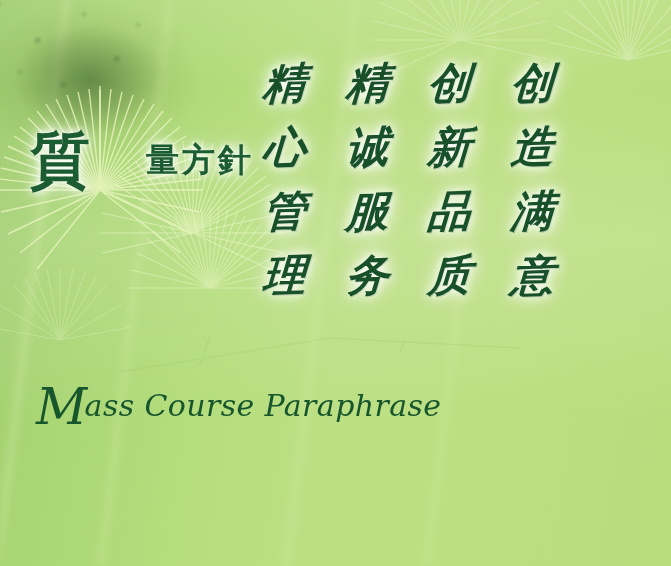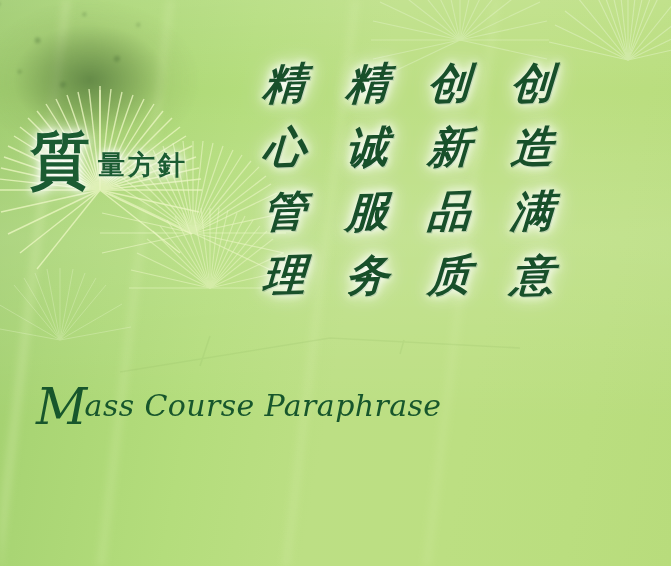--- a/index.html
+++ b/index.html
@@ -86,27 +86,28 @@
     font-family:"DejaVu Serif","Liberation Serif",serif;
     font-size:60px;line-height:.95;
     color:#1b5c32;font-weight:700;
     text-shadow:
       0 0 7px rgba(255,255,255,.95),
       0 0 14px rgba(255,255,255,.85),
       0 0 22px rgba(255,255,255,.6);
   }
   .title-rest{
     font-family:"DejaVu Serif","Liberation Serif",serif;
-    font-size:27px;letter-spacing:3px;
+    font-size:33px;letter-spacing:3px;
     color:#1b5c32;font-weight:600;
     padding-bottom:6px;
     text-shadow:
       0 0 6px rgba(255,255,255,.95),
       0 0 12px rgba(255,255,255,.8),
       0 0 20px rgba(255,255,255,.55);
+    margin-left: 48px;
   }
 
   .slogan-grid{
     position:absolute;left:243px;top:52px;
     width:330px;
     display:grid;
     grid-template-columns:repeat(4,1fr);
     grid-auto-rows:64px;
     column-gap:0;row-gap:0;
   }

